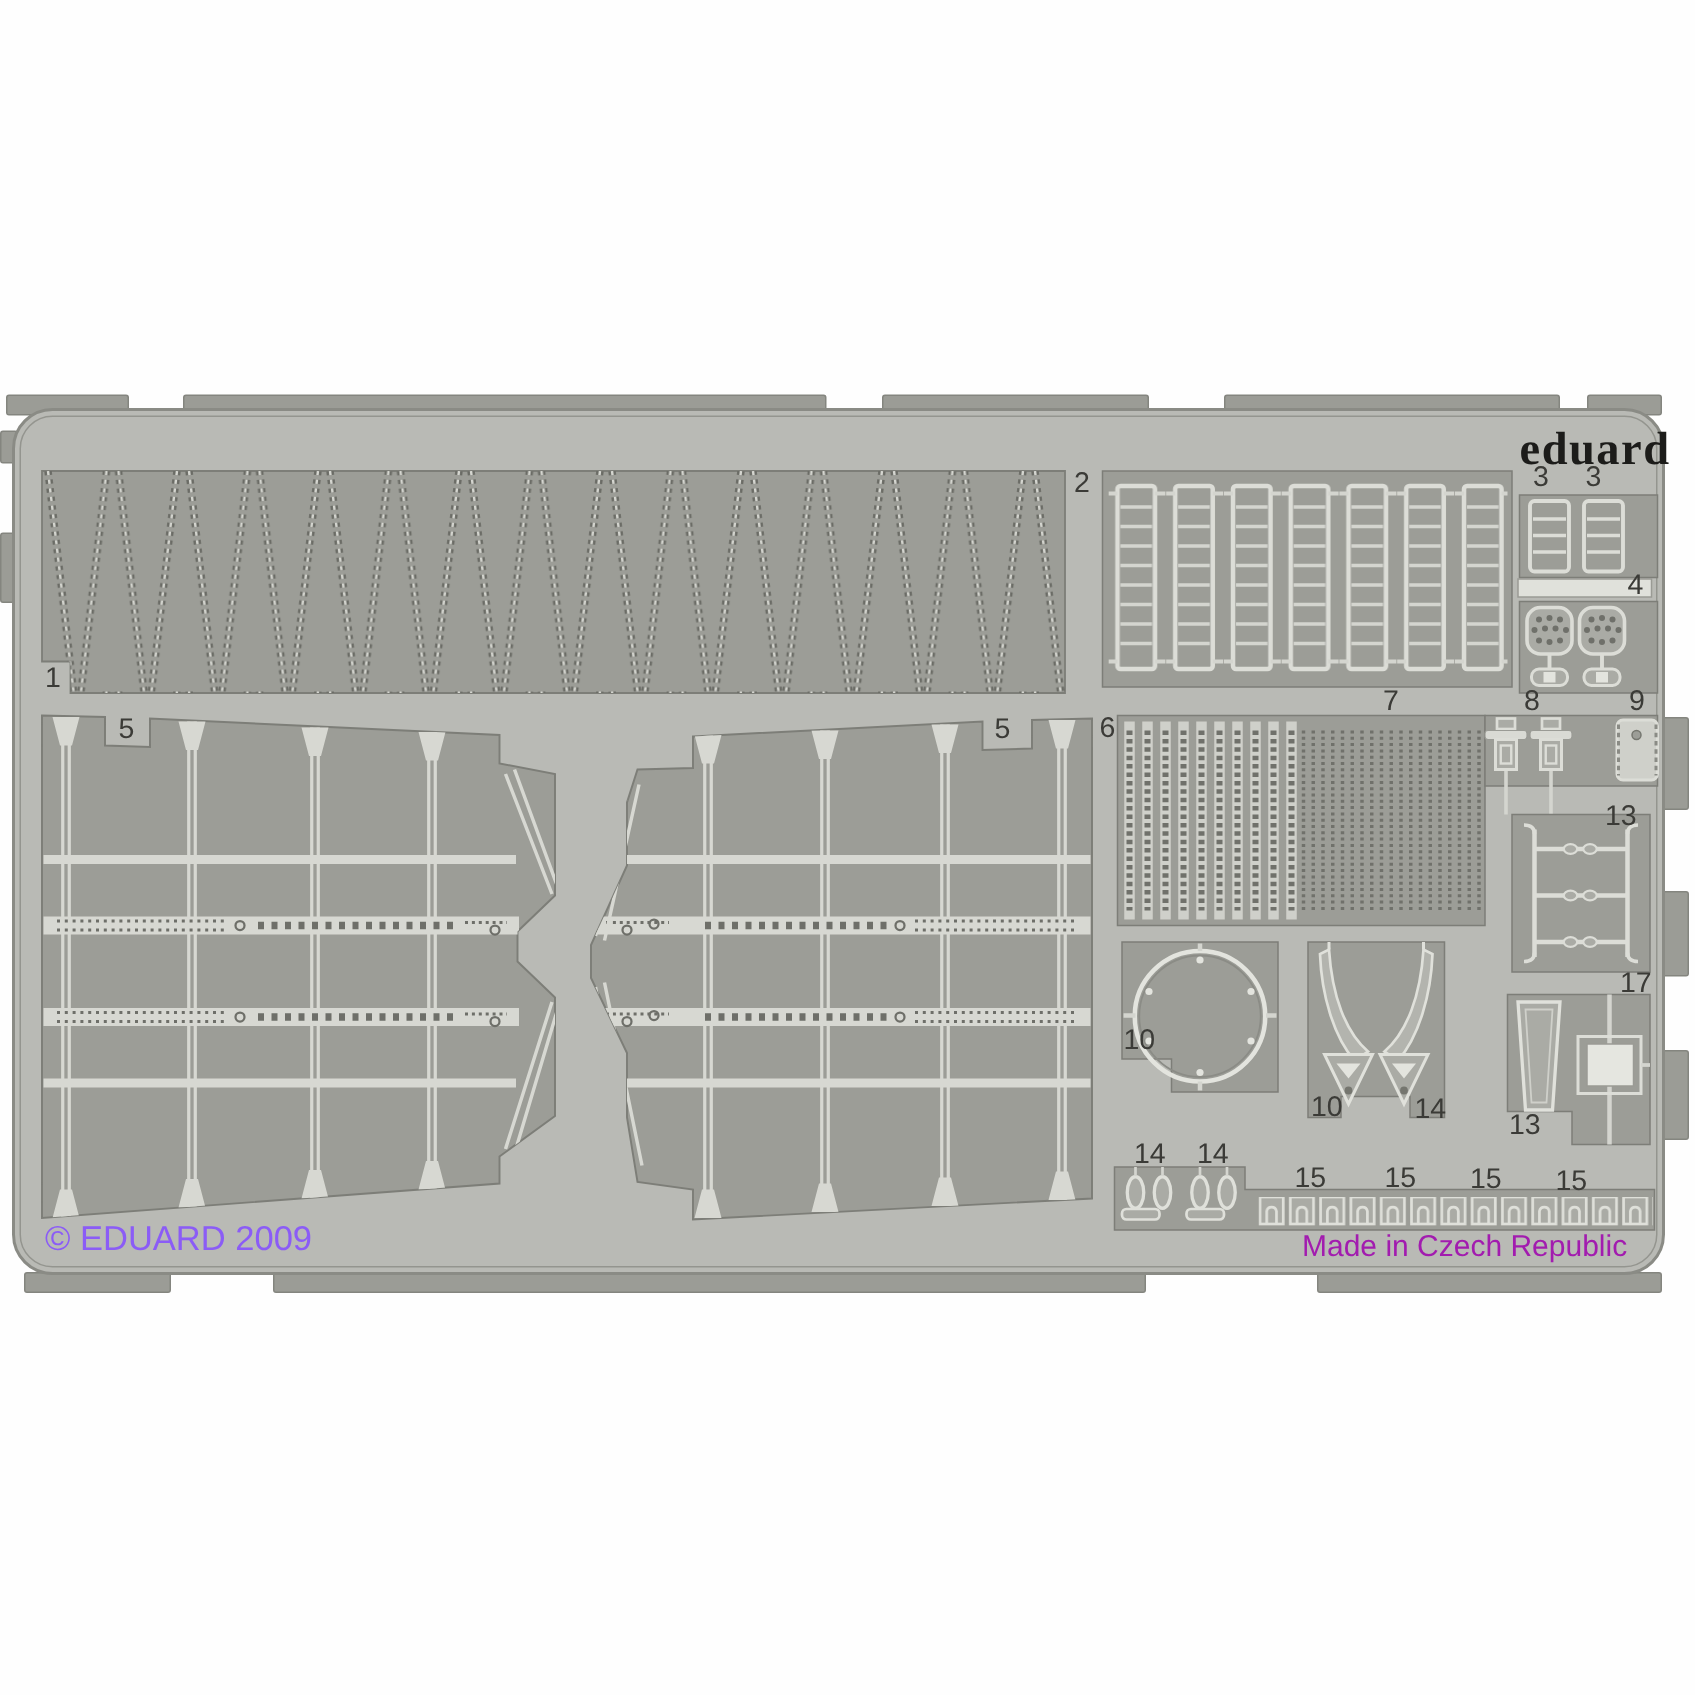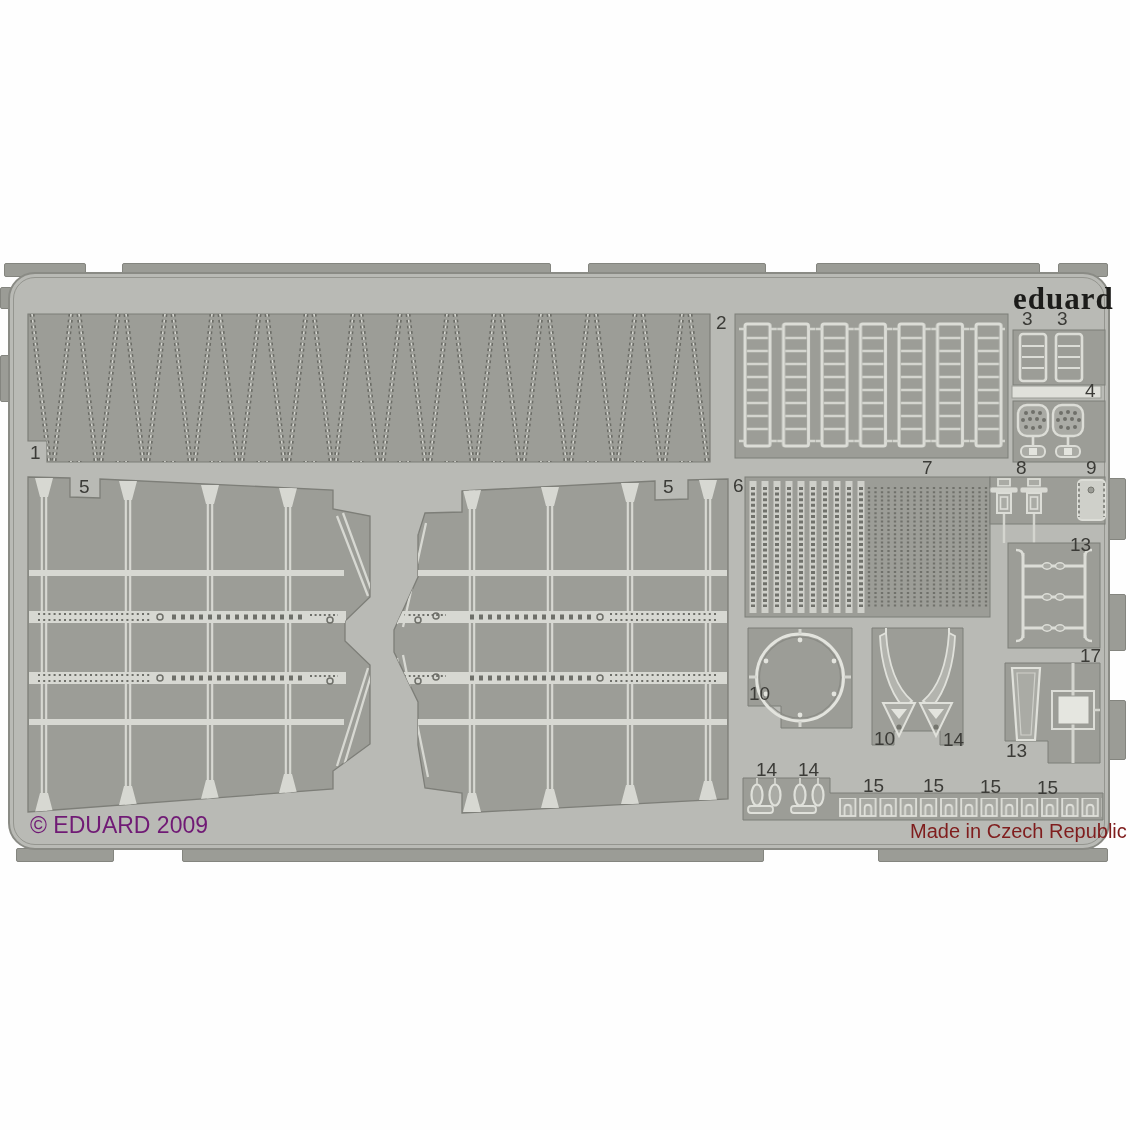--- a/index.html
+++ b/index.html
@@ -7,22 +7,22 @@
        font-family:"Liberation Sans",sans-serif;}
   .canvas{position:absolute;inset:0;}
   .tab{position:absolute;background:#9b9c96;border:1px solid #84857f;border-radius:2px;z-index:0;}
   .fret{position:absolute;left:8px;top:272px;width:1102px;height:578px;background:var(--fret_gray,#b9bab5);
         border:2px solid #8a8b85;border-radius:27px;box-sizing:border-box;z-index:1;}
   .fret::before{content:"";position:absolute;inset:3px;border:1px solid #94958f;border-radius:22px;}
   svg.parts{position:absolute;left:0;top:0;z-index:2;pointer-events:none;}
   .txt{position:absolute;z-index:3;white-space:pre;}
   .plate-title{left:24px;top:285px;font:700 25px "Liberation Serif",serif;color:var(--title_text,#1c1c1a);letter-spacing:.3px;}
   .brand{left:1013px;top:281px;font:700 31px "Liberation Serif",serif;color:var(--title_text,#1c1c1a);letter-spacing:1px;text-align:center;}
-  .copyright{left:30px;top:812px;font:400 23px "Liberation Sans",sans-serif;color:#701a75;}
-  .made-in{left:910px;top:820px;font:400 20px "Liberation Sans",sans-serif;color:#7f1d1d;}
+  .copyright{left:30px;top:812px;font:400 23px "Liberation Sans",sans-serif;color:#8b5cf6;}
+  .made-in{left:868px;top:820px;font:400 20px "Liberation Sans",sans-serif;color:#a21caf;}
   #labels-layer{position:absolute;inset:0;z-index:3;}
   .part-num{position:absolute;font:400 19px/1.1 "Liberation Sans",sans-serif;color:var(--label_text,#3b3b37);}
 </style>
 </head>
 <body>
 
 <div class="canvas">
 
   <div class="tab" style="left:4px;top:263px;width:80px;height:12px"></div>
   <div class="tab" style="left:122px;top:263px;width:427px;height:12px"></div>

